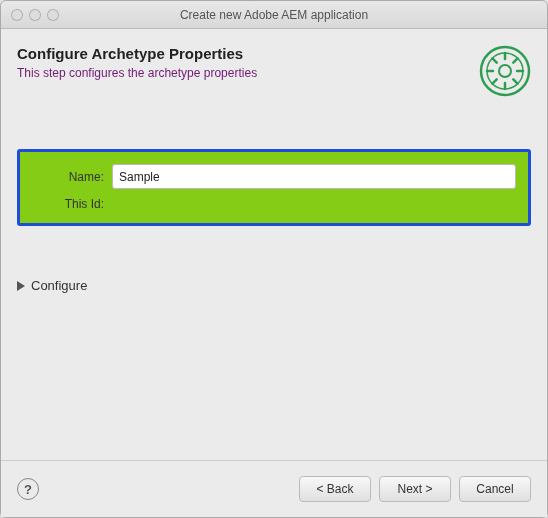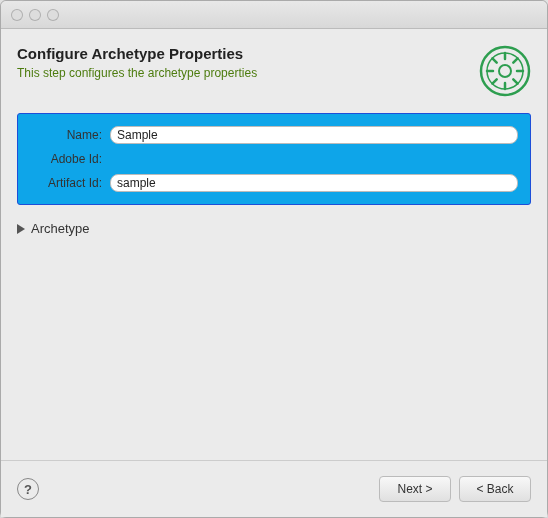--- a/index.html
+++ b/index.html
@@ -62,50 +62,51 @@
       font-size: 12px;
       color: #555;
       font-weight: 500;
     }
 
     .content {
       flex: 1;
       display: flex;
       flex-direction: column;
       padding: 16px 16px 0 16px;
+      gap: 36px;
     }
 
     .header-section {
       display: flex;
       justify-content: space-between;
       align-items: flex-start;
       margin-bottom: 16px;
     }
 
     .header-text h2 {
       font-size: 15px;
       font-weight: 700;
       color: #222;
       margin-bottom: 4px;
     }
 
     .header-text p {
       font-size: 12px;
-      color: #4d7c0f;
+      color: #701a75;
     }
 
     .aem-logo {
       width: 52px;
       height: 52px;
       flex-shrink: 0;
     }
 
     .form-section {
-      background: #0ea5e9;
-      border: 1px solid #1d4ed8;
+      background: #84cc16;
+      border: 3px solid #1d4ed8;
       border-radius: 3px;
       padding: 12px 12px;
     }
 
     .form-row {
       display: flex;
       align-items: center;
       margin-bottom: 8px;
     }
 
@@ -117,23 +118,23 @@
       width: 80px;
       text-align: right;
       padding-right: 8px;
       font-size: 12px;
       color: #333;
       flex-shrink: 0;
     }
 
     .form-input {
       flex: 1;
-      height: 18px;
+      height: 25px;
       border: 1px solid #bbb;
-      border-radius: 8px;
+      border-radius: 3px;
       padding: 2px 6px;
       font-size: 12px;
       background: white;
       color: #222;
       outline: none;
     }
 
     .advanced-section {
       margin-top: 12px;
       display: flex;
@@ -218,20 +219,21 @@
 <body>
 
 <div class="window">
 
   <div class="title-bar">
     <div class="traffic-lights">
       <div class="traffic-light tl-close"></div>
       <div class="traffic-light tl-minimize"></div>
       <div class="traffic-light tl-maximize"></div>
     </div>
+    <span class="title-bar-title">Create new Adobe AEM application</span>
   </div>
 
   <div class="content">
 
     <div class="header-section">
       <div class="header-text">
         <h2>Configure Archetype Properties</h2>
         <p>This step configures the archetype properties</p>
       </div>
 
@@ -251,38 +253,35 @@
         <line x1="17.7" y1="34.3" x2="13.4" y2="38.6" stroke="#2d9e4f" stroke-width="2.5" stroke-linecap="round"></line>
       </svg>
     </div>
 
     <div class="form-section">
       <div class="form-row">
         <label class="form-label">Name:</label>
         <input class="form-input" type="text" value="Sample" style="">
       </div>
       <div class="form-row">
-        <label class="form-label">Adobe Id:</label>
-      </div>
-      <div class="form-row">
-        <label class="form-label">Artifact Id:</label>
-        <input class="form-input" type="text" value="sample" style="">
+        <label class="form-label">This Id:</label>
       </div>
     </div>
 
     <div class="advanced-section">
       <div class="triangle-icon"></div>
-      <span class="advanced-label">Archetype</span>
+      <span class="advanced-label">Configure</span>
     </div>
 
     <div class="spacer"></div>
   </div>
 
   <div class="divider"></div>
 
   <div class="button-bar">
     <button class="btn-help">?</button>
     <div class="btn-group">
+      <button class="btn">&lt; Back</button>
       <button class="btn">Next &gt;</button>
-      <button class="btn">&lt; Back</button>
+      <button class="btn">Cancel</button>
     </div>
   </div>
 </div>
 
 </body></html>

